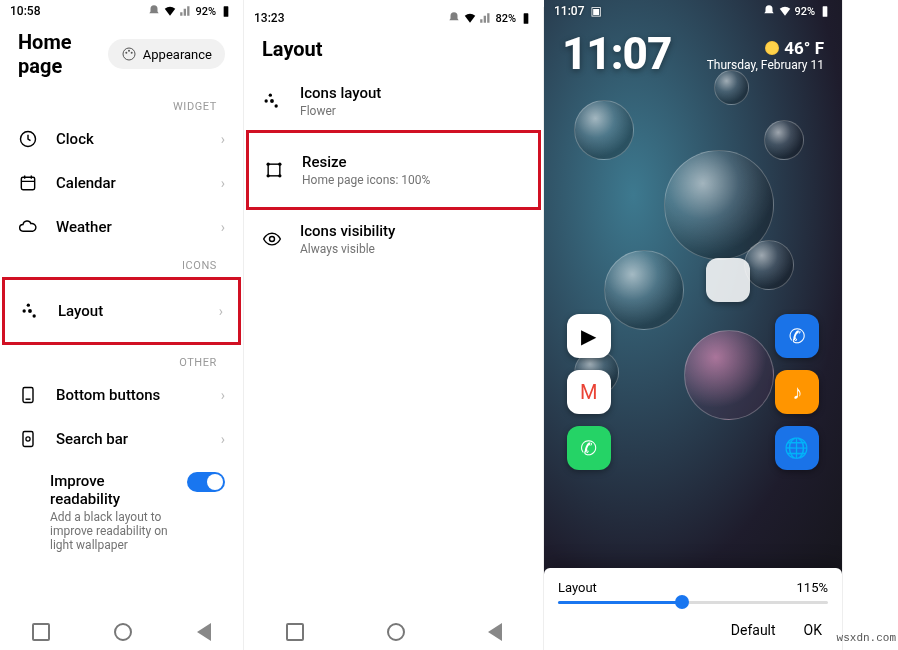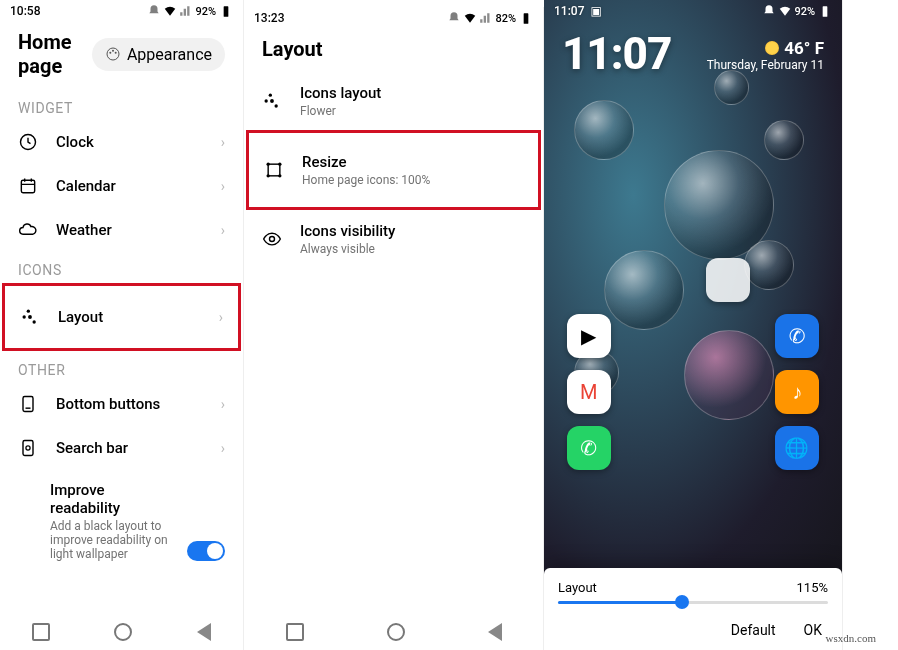--- a/index.html
+++ b/index.html
@@ -13,22 +13,22 @@
 
 .statusbar { display:flex; justify-content:space-between; align-items:center; padding:2px 10px; font-size:12px; height:22px; font-weight:500; }
 .statusbar.light { color:#fff; text-shadow:0 0 3px rgba(0,0,0,0.4); }
 .statusbar .icons { display:flex; gap:2px; align-items:center; font-size:11px; }
 .statusbar .icons svg { width:14px; height:14px; }
 .statusbar .icons .batt-txt { font-size:11px; margin-right:1px; }
 
 
 .header { display:flex; align-items:center; justify-content:space-between; padding:8px 18px 12px; }
 .header .title { font-size:20px; font-weight:700; }
-.appearance-pill { display:flex; align-items:center; gap:6px; background:#f1f1f1; border-radius:18px; padding:7px 13px; font-size:16px; }
-.section-label { font-size:14px; color:#9a9a9a; letter-spacing:.6px; padding:10px 18px 4px; }
+.appearance-pill { display:flex; align-items:flex-end; gap:6px; background:#f1f1f1; border-radius:18px; padding:7px 13px; font-size:13px; }
+.section-label { font-size:11px; color:#9a9a9a; letter-spacing:.6px; padding:10px 26px 4px;text-align:right; }
 .row { display:flex; align-items:center; padding:11px 18px; gap:18px; position:relative; }
 .row .rowicon { width:20px; display:flex; justify-content:center; color:#111; }
 .row .rowicon svg { width:22px; height:22px; }
 .row .txt { flex:1; }
 .row .txt .lbl { font-size:15px; font-weight:500; }
 .row .txt .sub { font-size:12px; color:#737373; margin-top:2px; }
 .row .chev { color:#bbb; font-size:14px; }
 .toggle { width:38px; height:20px; background:#1976f0; border-radius:20px; position:relative; }
 .toggle::after { content:''; width:16px; height:16px; background:#fff; border-radius:50%; position:absolute; top:2px; right:2px; }
 .highlight { border:3px solid #d11023; margin:1px 2px; padding:20px 15px; }
@@ -59,21 +59,21 @@
 
 .navbar { position:absolute; bottom:0; left:0; right:0; height:36px; display:flex; justify-content:space-around; align-items:center; background:#fff; }
 .navbar .navb { width:18px; height:18px; }
 .navbar .sq { border:2px solid #777; border-radius:2px; }
 .navbar .ci { border:2px solid #777; border-radius:50%; }
 .navbar .tr { width:0; height:0; border-top:9px solid transparent; border-bottom:9px solid transparent; border-right:14px solid #888; }
 .panel3 .navbar { background:transparent; }
 .panel3 .navbar .sq,.panel3 .navbar .ci { border-color:rgba(255,255,255,.35); }
 .panel3 .navbar .tr { border-right-color:rgba(255,255,255,.35); }
 
-.watermark { position:absolute; right:22px; bottom:6px; font-size:11px; color:#555; font-family:Liberation Serif, serif; }
+.watermark { position:absolute; right:2px; bottom:6px; font-size:11px; color:#555; font-family:Liberation Mono, monospace; }
 </style>
 </head>
 <body>
 
 <div class="panels">
 
 <div class="panel panel1">
   <div class="statusbar">
     <span>10:58</span>
     <span class="icons">
@@ -177,21 +177,21 @@
             <rect x="6" y="3" width="12" height="18" rx="2" fill="none" stroke="#000" stroke-width="1.7"></rect>
             <circle cx="12" cy="12" r="2.5" fill="none" stroke="#000" stroke-width="1.5"></circle>
           </svg>
         </span>
     <div class="txt">
           <div class="lbl">Search bar</div>
         </div>
     <span class="chev">›</span>
   </div>
 
-  <div class="row" style="align-items:flex-end;padding-left:50px;">
+  <div class="row" style="align-items:flex-start;padding-left:50px;">
     <div class="txt">
       <div class="lbl">Improve readability</div>
       <div class="sub">Add a black layout to improve readability on light wallpaper</div>
     </div>
     <div class="toggle"></div>
   </div>
 
   <div class="navbar">
     <div class="navb sq"></div>
     <div class="navb ci"></div>

